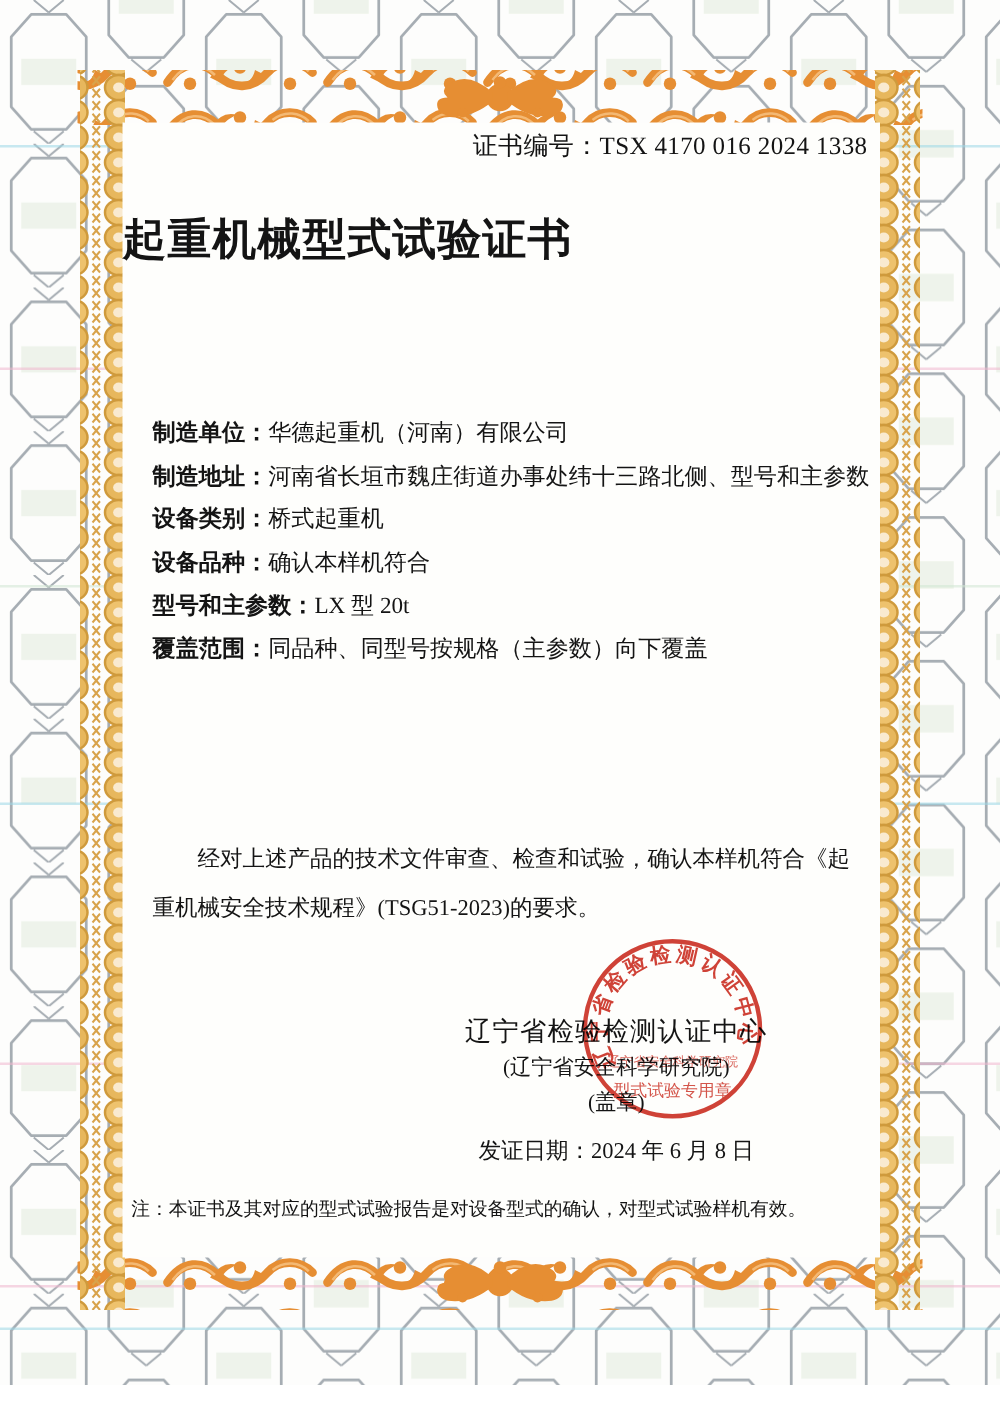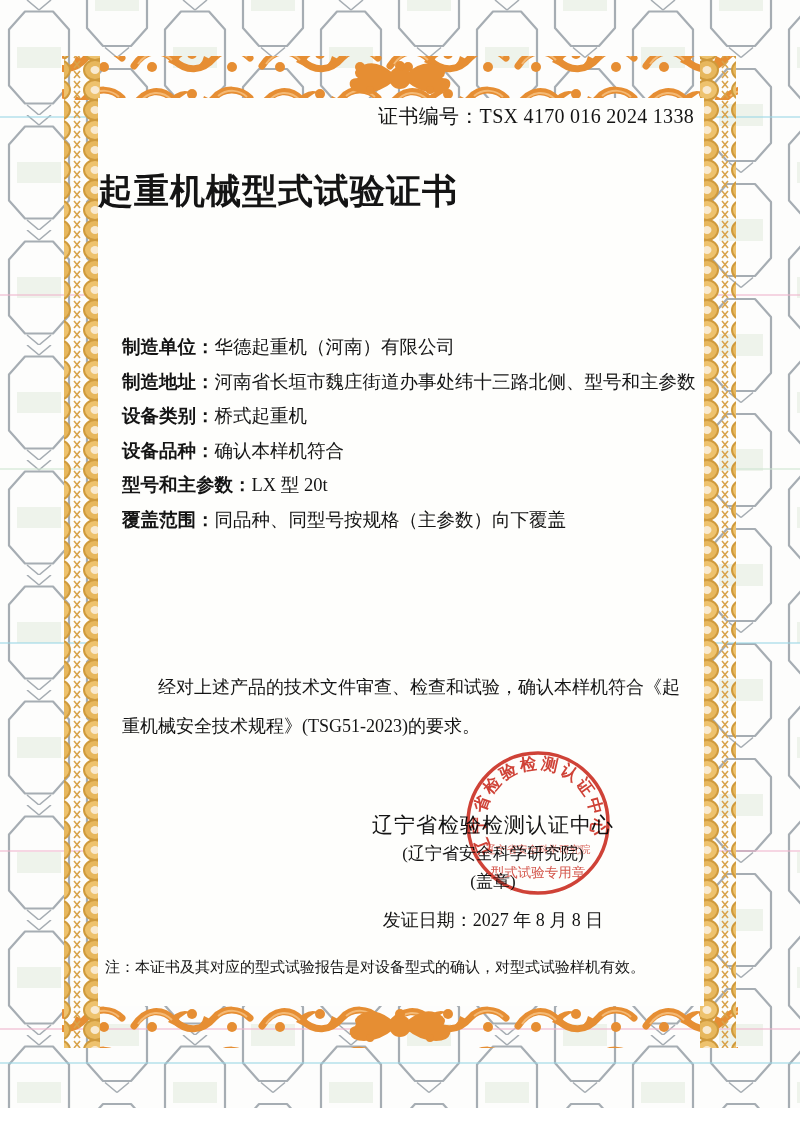--- a/index.html
+++ b/index.html
@@ -133,21 +133,21 @@
       <div class="field-row"><span class="field-label">覆盖范围：</span><span>同品种、同型号按规格（主参数）向下覆盖</span></div>
     </div>
 
     <div class="statement">经对上述产品的技术文件审查、检查和试验，确认本样机符合《起重机械安全技术规程》(TSG51-2023)的要求。</div>
 
     <div class="issuer">
       <div class="issuer-name">辽宁省检验检测认证中心</div>
       <div class="issuer-sub">(辽宁省安全科学研究院)</div>
       <div class="issuer-sealnote">(盖章)</div>
       <div class="issue-date">
-        <span>发证日期：</span><span>2027 年 8 月 8 日</span>
+        <span>发证日期：</span><span>2024 年 6 月 8 日</span>
       </div>
     </div>
 
     <div class="footnote">注：本证书及其对应的型式试验报告是对设备型式的确认，对型式试验样机有效。</div>
   </div>
 
   <svg class="seal" width="172" height="175" viewBox="0 0 172 175" aria-hidden="true">
     <defs>
       <path id="sealarc" d="M 41.8,117 A 54,54 0 1 1 130.2,117" fill="none"></path>
     </defs>

